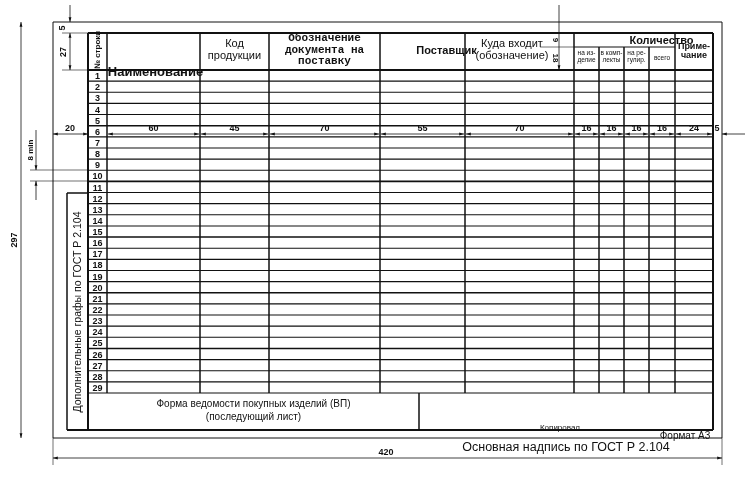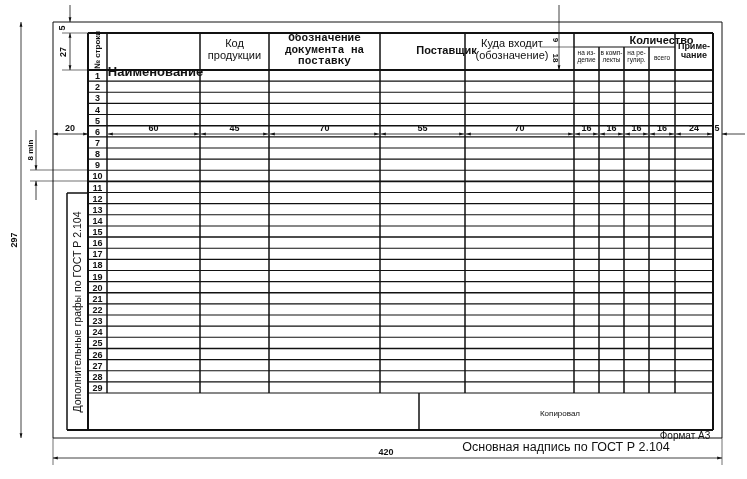--- a/index.html
+++ b/index.html
@@ -164,16 +164,18 @@
 <div class="lbl" style="left:599px;top:50px;width:25px;font-size:6.5px;">в комп-лекты</div>
 <div class="lbl" style="left:624px;top:50px;width:25px;font-size:6.5px;">на ре-гулир.</div>
 <div class="lbl" style="left:649px;top:55px;width:26px;font-size:6.5px;">всего</div>
 <div class="lbl" style="left:675px;top:42px;width:38px;font-size:9px;font-weight:bold;">Приме-чание</div>
 
 <div class="lbl" style="left:67px;top:193px;width:21px;height:237px;">
   <div style="position:absolute;left:50%;top:50%;transform:translate(-50%,-50%) rotate(-90deg);font-size:10.5px;white-space:nowrap;">Дополнительные графы по ГОСТ Р 2.104</div>
 </div>
 
 <div class="lbl" style="left:88px;top:399px;width:331px;font-size:10px;">
+  <div>Форма ведомости покупных изделий (ВП)</div>
+  <div style="margin-top:2px;">(последующий лист)</div>
 </div>
 <div class="lbl" style="left:419px;top:404px;width:294px;font-size:12.5px;margin-top:37px;">Основная надпись по ГОСТ Р 2.104</div>
-<div class="lbl" style="left:530px;top:410px;width:60px;font-size:8px;">Копировал</div>
+<div class="lbl" style="left:530px;top:424px;width:60px;font-size:8px;">Копировал</div>
 <div class="lbl" style="left:655px;top:431px;width:60px;font-size:10px;">Формат А3</div>
 
 </body></html>

